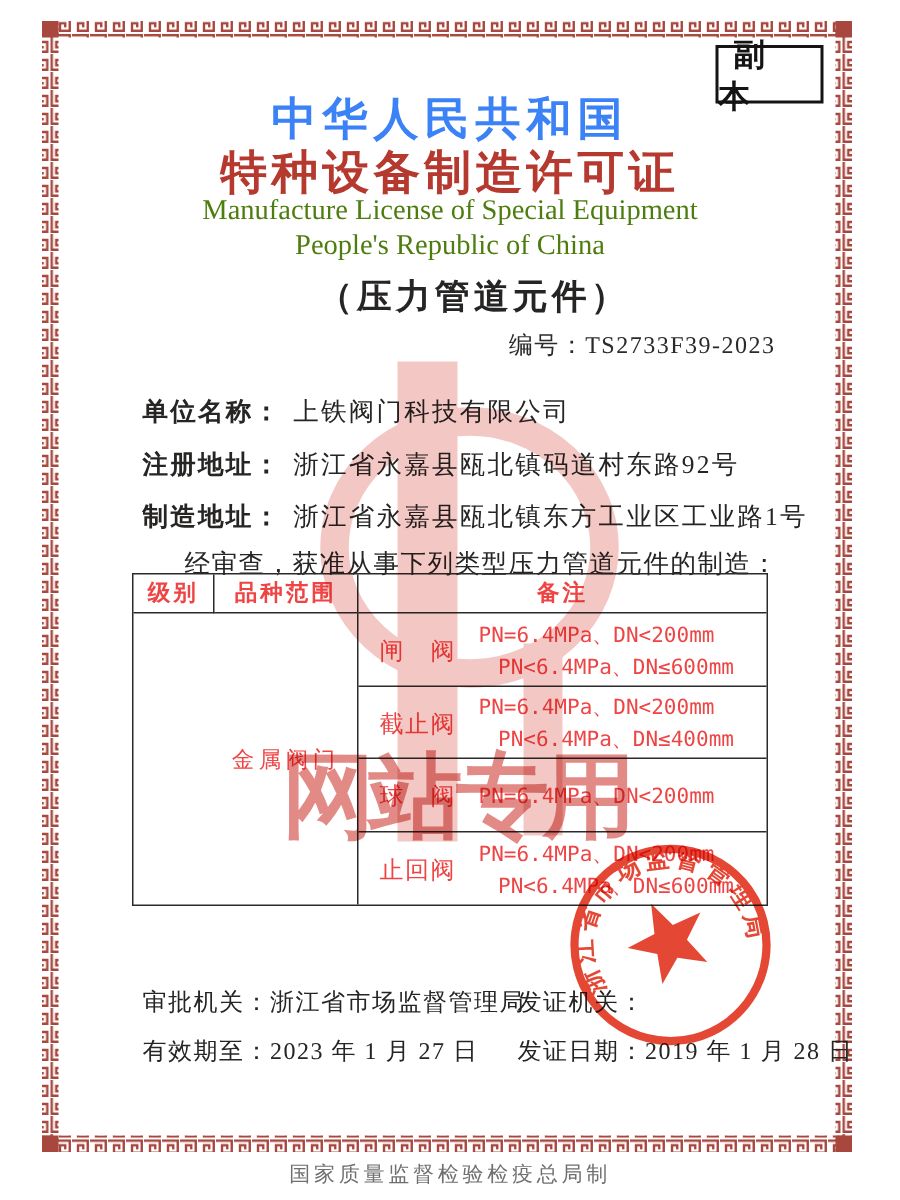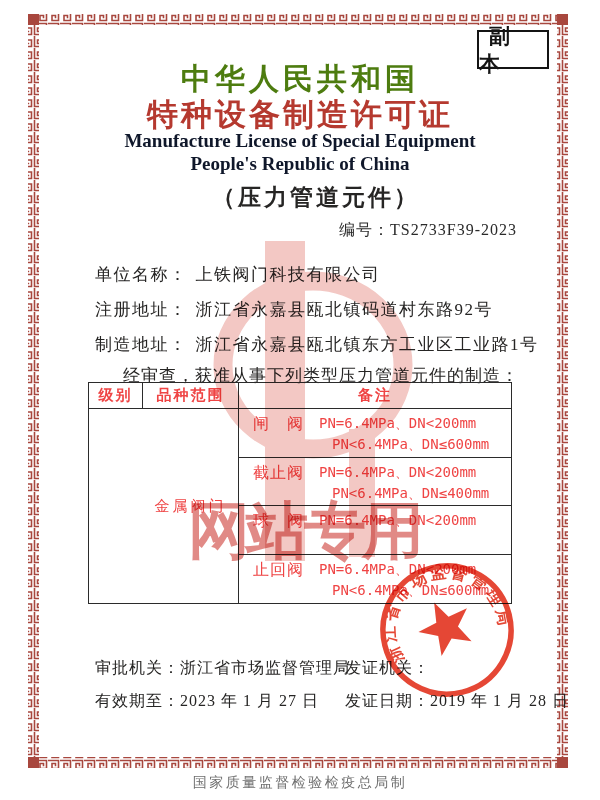--- a/index.html
+++ b/index.html
@@ -14,47 +14,47 @@
   #frame{left:0;top:0;pointer-events:none;}
 
   
   .badge{
     left:477px;top:30px;width:68px;height:35px;border:2.5px solid #141414;
     display:flex;align-items:center;justify-content:center;
     font-size:21px;font-weight:bold;letter-spacing:10px;text-indent:10px;color:#141414;
     background:#fff;
   }
 
-  .title-cn1{top:59px;font-size:30px;font-weight:bold;color:#4d7c0f;letter-spacing:4px;}
+  .title-cn1{top:59px;font-size:30px;font-weight:bold;color:#3b82f6;letter-spacing:4px;}
   .title-cn2{top:94px;font-size:31px;font-weight:bold;color:#b5392f;letter-spacing:3px;}
-  .title-en{font-size:19px;font-weight:bold;color:#0f172a;}
+  .title-en{font-size:19px;font-weight:normal;color:#4d7c0f;}
   .title-en1{top:130px;}
   .title-en2{top:153px;}
   .subtitle{top:182px;font-size:23px;font-weight:bold;letter-spacing:3px;color:#262524;padding-left:16px;}
   .license-no{top:220px;right:83px;font-size:16px;letter-spacing:1px;color:#2a2a2a;}
 
   .field-row{left:95px;font-size:17px;letter-spacing:1.5px;color:#262524;}
-  .field-row .lbl{font-weight:400;margin-right:8px;}
+  .field-row .lbl{font-weight:700;margin-right:8px;}
   .f1{top:263px;} .f2{top:298px;} .f3{top:333px;}
   .approval{left:123px;top:364px;font-size:17px;letter-spacing:1px;color:#262524;}
 
   
   .license-table{
     left:88px;top:382px;width:424px;height:222px;
     border:1.6px solid #2b2b2b;box-sizing:border-box;
     display:grid;grid-template-columns:54px 96px 1fr;grid-template-rows:26px 1fr 1fr 1fr 1fr;
     font-size:15px;color:#ef4444;background:transparent;
   }
   .cell{box-sizing:border-box;display:flex;align-items:center;justify-content:center;}
   .hcell{border-bottom:1px solid #2b2b2b;font-weight:600;letter-spacing:2px;}
   .vline{border-right:1px solid #2b2b2b;}
   .level-cell{grid-row:2/6;grid-column:1;font-size:15px;letter-spacing:1px;}
   .cat-cell{grid-row:2/6;grid-column:2;letter-spacing:3px;}
   .remark{
-    grid-column:3;display:flex;align-items:flex-start;
+    grid-column:3;display:flex;align-items:center;
     padding:4px 0 0 14px;box-sizing:border-box;
   }
   .remark.divb{border-bottom:1px solid #2b2b2b;}
   .valve-name{width:66px;font-size:16px;line-height:21px;letter-spacing:1px;flex:none;}
   .specs{font-family:"DejaVu Sans Mono","Liberation Mono",monospace;font-size:14px;line-height:21px;}
   .specs .l2{margin-left:13px;}
 
   .foot-row{font-size:16px;letter-spacing:1px;color:#262524;}
   .fr-left{left:95px;} .fr-right{left:345px;}
   .r1{top:658px;} .r2{top:691px;}

